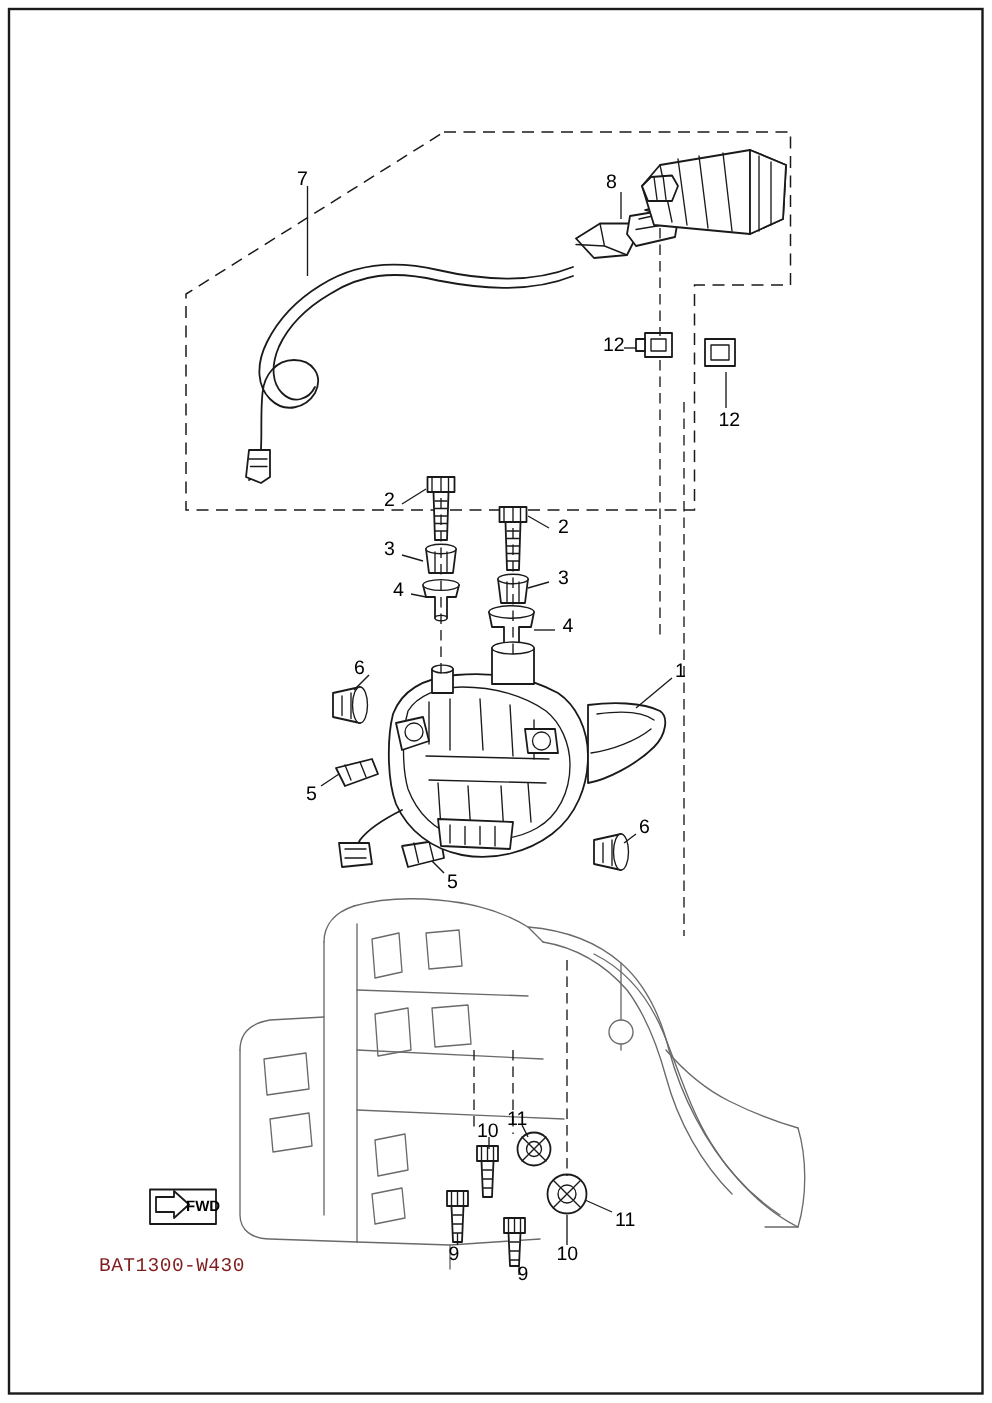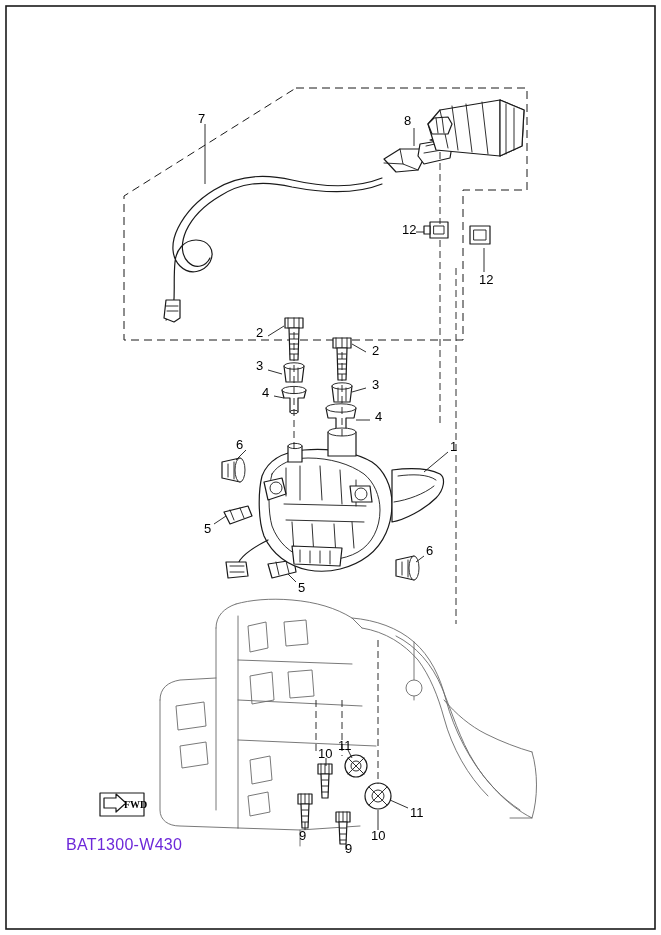--- a/index.html
+++ b/index.html
@@ -27,29 +27,29 @@
   .callout {
     position: absolute;
     font-family: "Liberation Sans", sans-serif;
     font-size: 13px;
     color: #000000;
     line-height: 1;
     white-space: nowrap;
   }
   .partcode {
     position: absolute;
-    font-family: Liberation Sans, sans-serif;
-    font-size: 16px;
+    font-family: Liberation Mono, monospace;
+    font-size: 13px;
     letter-spacing: 0.3px;
-    color: #6d28d9;
+    color: #7f1d1d;
     white-space: nowrap;
   }
   .fwd-label {
     position: absolute;
-    font-family: Liberation Serif, serif;
+    font-family: Liberation Sans, sans-serif;
     font-size: 10px;
     font-weight: bold;
     color: #000000;
     white-space: nowrap;
   }
 </style>
 </head>
 <body>
 
 <div id="page">

